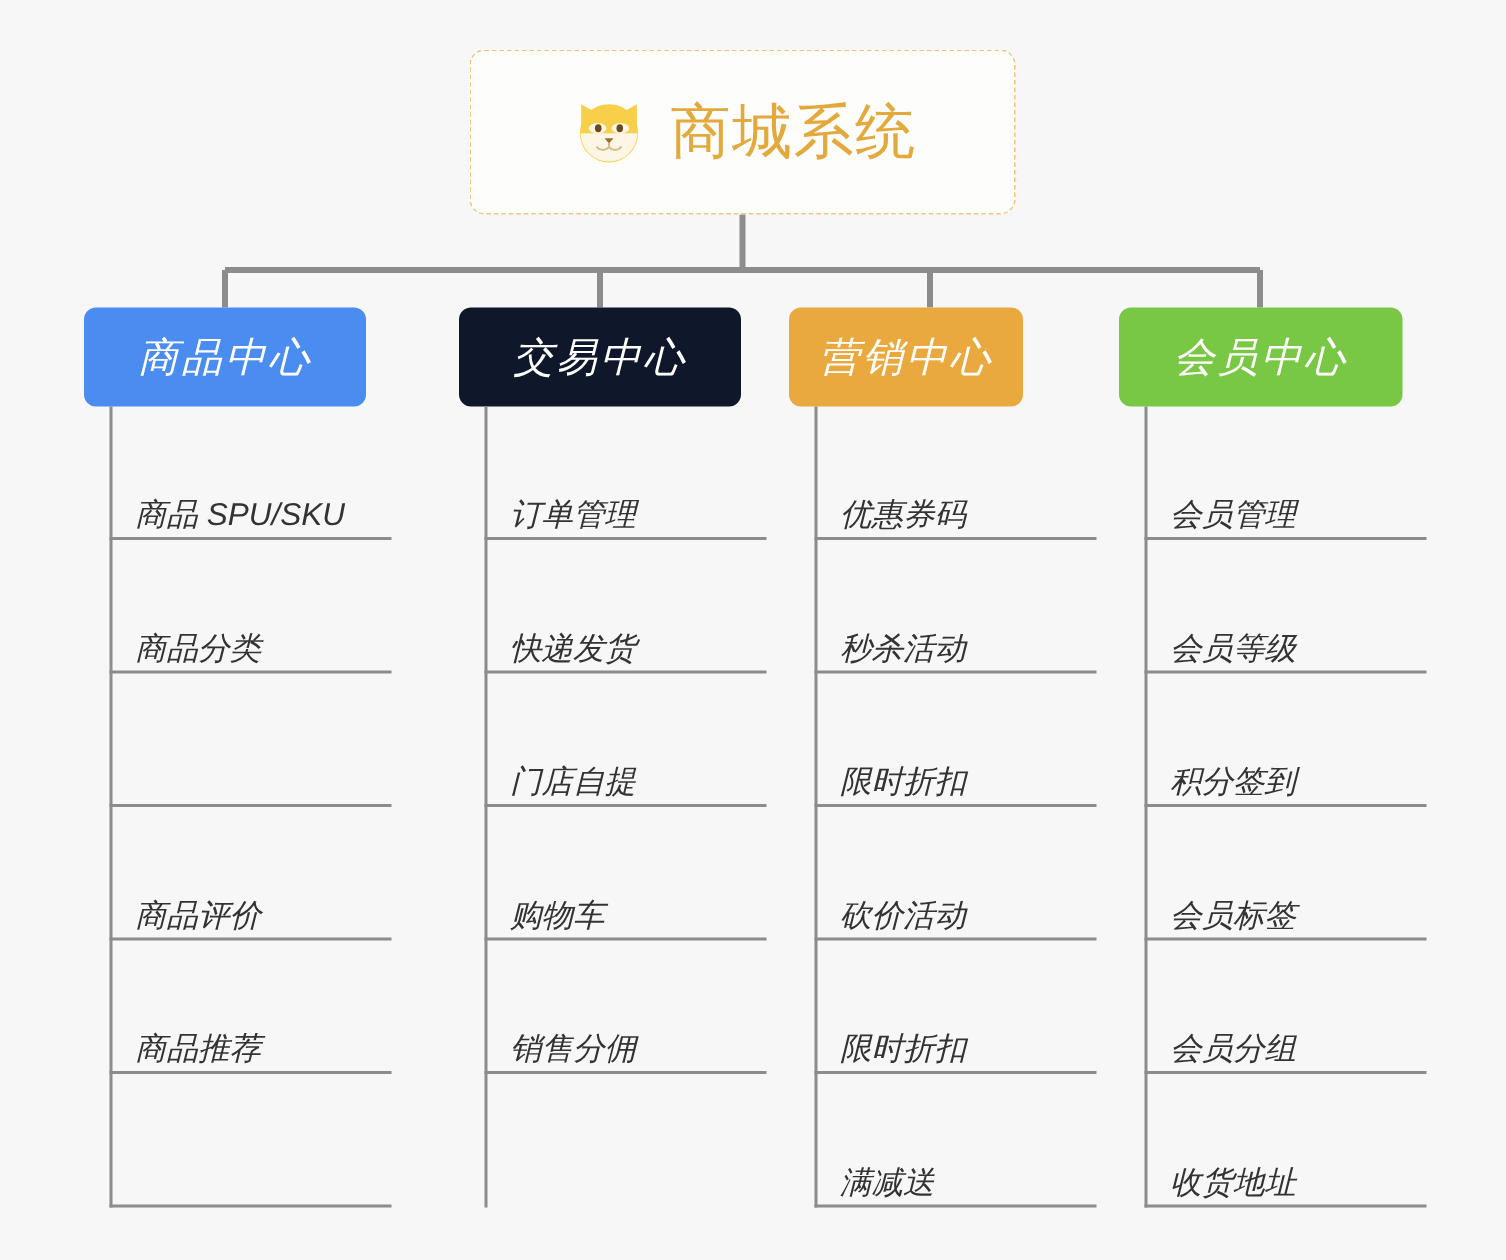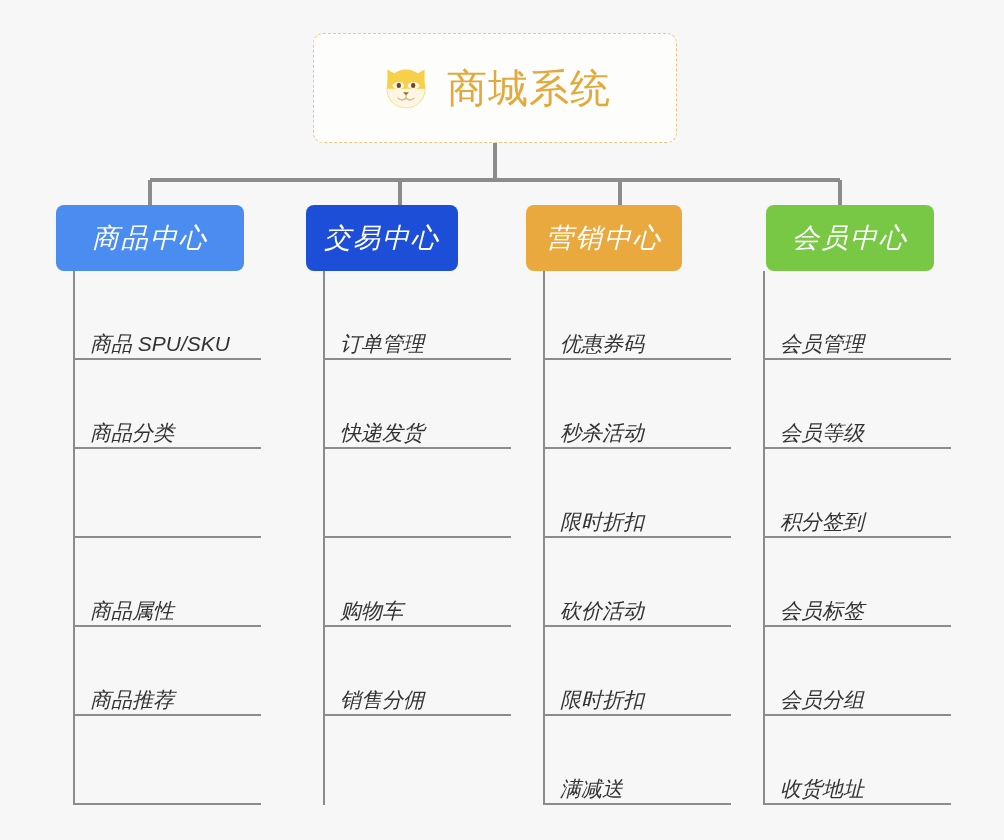--- a/index.html
+++ b/index.html
@@ -169,45 +169,46 @@
             <div class="leaf-underline" style="left: 17px; width: 188px; background: rgb(140, 140, 140);"></div>
           </li>
           <li class="leaf">
             <span class="leaf-label">商品分类</span>
             <div class="leaf-underline" style="left: 17px; width: 188px; background: rgb(140, 140, 140);"></div>
           </li>
           <li class="leaf">
             <div class="leaf-underline" style="left: 17px; width: 188px; background: rgb(140, 140, 140);"></div>
           </li>
           <li class="leaf">
-            <span class="leaf-label">商品属性</span>
+            <span class="leaf-label">商品评价</span>
             <div class="leaf-underline" style="left: 17px; width: 188px; background: rgb(140, 140, 140);"></div>
           </li>
           <li class="leaf">
             <span class="leaf-label">商品推荐</span>
             <div class="leaf-underline" style="left: 17px; width: 188px; background: rgb(140, 140, 140);"></div>
           </li>
           <li class="leaf">
             <div class="leaf-underline" style="left: 17px; width: 188px; background: rgb(140, 140, 140);"></div>
           </li>
         </ul>
       </div>
       <div class="branch" style="left: 306px; width: 188px;">
-        <div class="branch-header" style="background: #1d4ed8; width: 152px;">交易中心</div>
+        <div class="branch-header" style="background: #0f172a; width: 188px;">交易中心</div>
         <ul class="leaf-list">
           <div class="trunk" style="left: 17px; height: 534px; background: rgb(140, 140, 140);"></div>
           <li class="leaf">
             <span class="leaf-label">订单管理</span>
             <div class="leaf-underline" style="left: 17px; width: 188px; background: rgb(140, 140, 140);"></div>
           </li>
           <li class="leaf">
             <span class="leaf-label">快递发货</span>
             <div class="leaf-underline" style="left: 17px; width: 188px; background: rgb(140, 140, 140);"></div>
           </li>
           <li class="leaf">
+            <span class="leaf-label">门店自提</span>
             <div class="leaf-underline" style="left: 17px; width: 188px; background: rgb(140, 140, 140);"></div>
           </li>
           <li class="leaf">
             <span class="leaf-label">购物车</span>
             <div class="leaf-underline" style="left: 17px; width: 188px; background: rgb(140, 140, 140);"></div>
           </li>
           <li class="leaf">
             <span class="leaf-label">销售分佣</span>
             <div class="leaf-underline" style="left: 17px; width: 188px; background: rgb(140, 140, 140);"></div>
           </li>
@@ -237,21 +238,21 @@
             <span class="leaf-label">限时折扣</span>
             <div class="leaf-underline" style="left: 17px; width: 188px; background: rgb(140, 140, 140);"></div>
           </li>
           <li class="leaf">
             <span class="leaf-label">满减送</span>
             <div class="leaf-underline" style="left: 17px; width: 188px; background: rgb(140, 140, 140);"></div>
           </li>
         </ul>
       </div>
       <div class="branch" style="left: 746px; width: 188px;">
-        <div class="branch-header" style="background: rgb(120, 200, 69); width: 168px; margin-left: 20px;">会员中心</div>
+        <div class="branch-header" style="background: rgb(120, 200, 69); width: 189px;">会员中心</div>
         <ul class="leaf-list">
           <div class="trunk" style="left: 17px; height: 534px; background: rgb(140, 140, 140);"></div>
           <li class="leaf">
             <span class="leaf-label">会员管理</span>
             <div class="leaf-underline" style="left: 17px; width: 188px; background: rgb(140, 140, 140);"></div>
           </li>
           <li class="leaf">
             <span class="leaf-label">会员等级</span>
             <div class="leaf-underline" style="left: 17px; width: 188px; background: rgb(140, 140, 140);"></div>
           </li>

